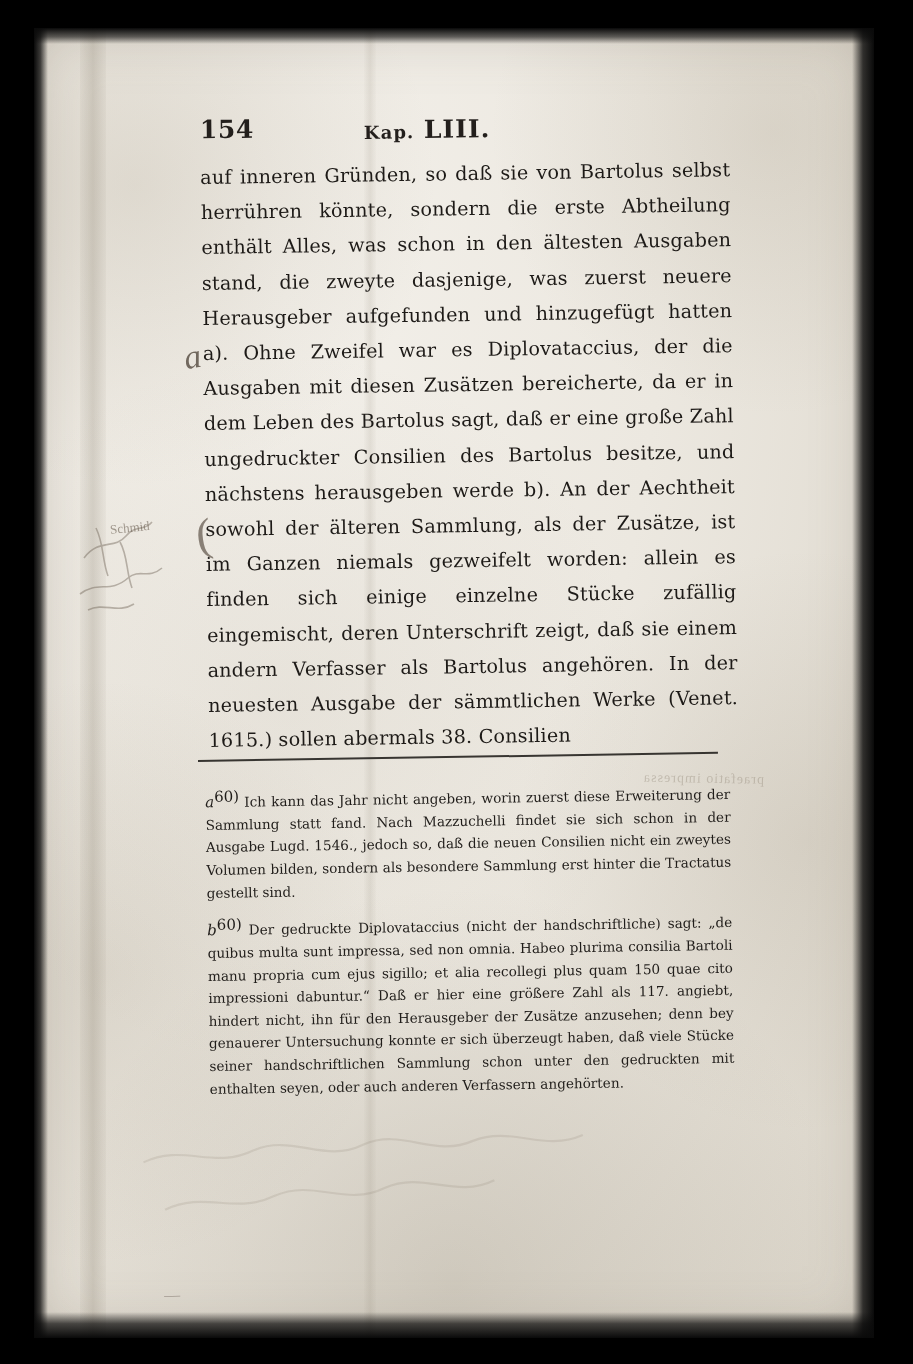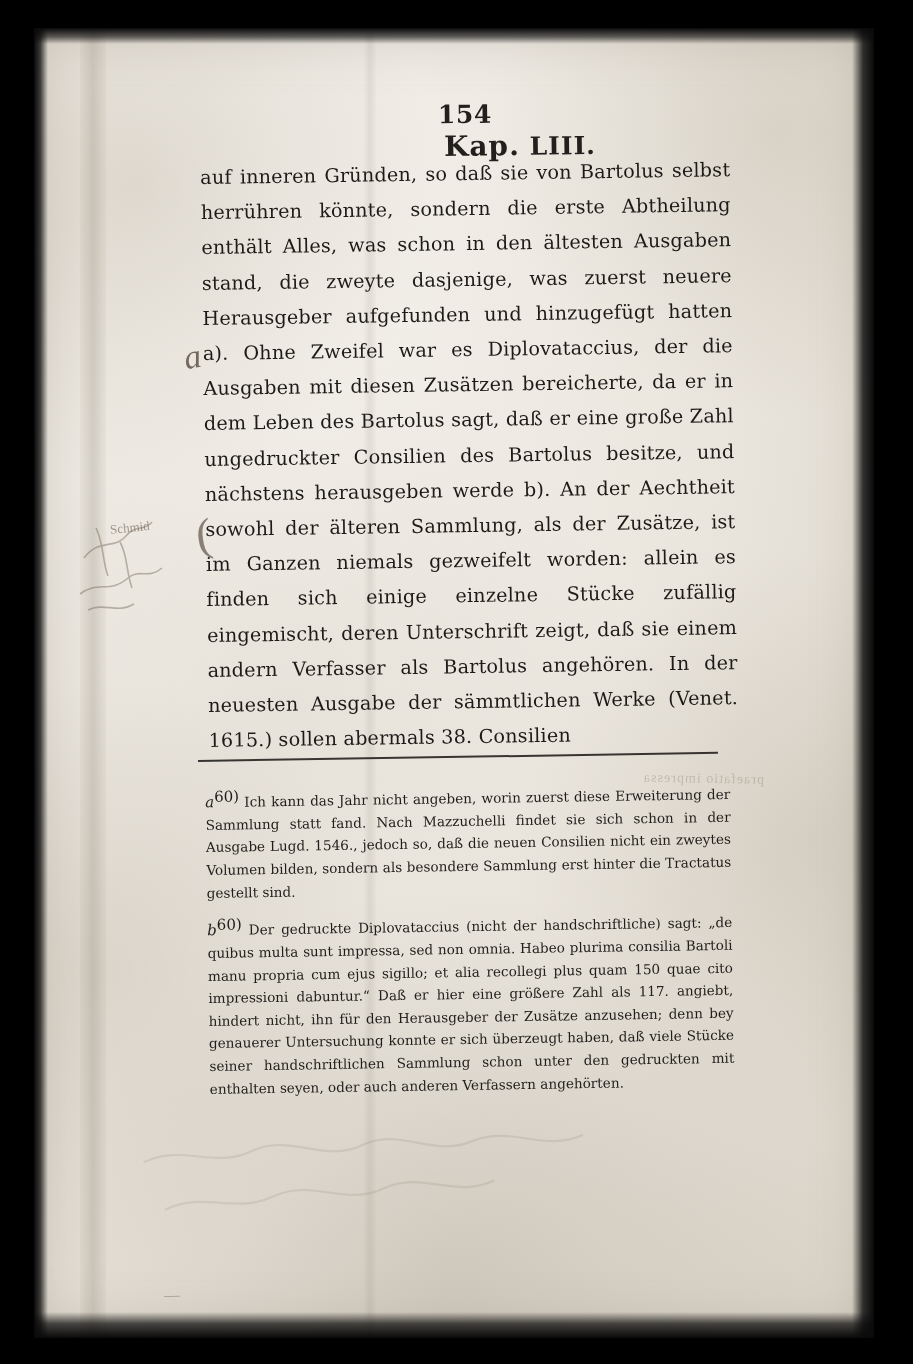--- a/index.html
+++ b/index.html
@@ -78,43 +78,42 @@
   
   .text-block {
     position: absolute;
     left: 200px;
     top: 100px;
     width: 530px;
   }
 
   .header-row {
     display: flex;
-    align-items: center;
+    align-items: flex-end;
     height: 44px;
     margin-bottom: 16px;
-    flex-direction: column;
   }
   .folio {
     font-family: "DejaVu Serif", serif;
     font-weight: 700;
     font-size: 25px;
     color: #231f1c;
     letter-spacing: 0.5px;
     transform: rotate(-0.6deg);
   }
   .running-head {
     margin-left: 110px;
     font-family: "DejaVu Serif", serif;
     font-weight: 700;
     font-size: 25px;
     color: #231f1c;
     letter-spacing: 1px;
     transform: rotate(-0.8deg);
   }
-  .running-head .kap { font-size: 28px; }
+  .running-head .kap { font-size: 18px; }
 
   .body-text {
     font-family: "DejaVu Serif", serif;
     font-size: 19.2px;
     line-height: 35.2px;
     color: #1d1a17;
     text-align: justify;
     letter-spacing: 0.2px;
     transform: rotate(-0.85deg);
     transform-origin: left top;

